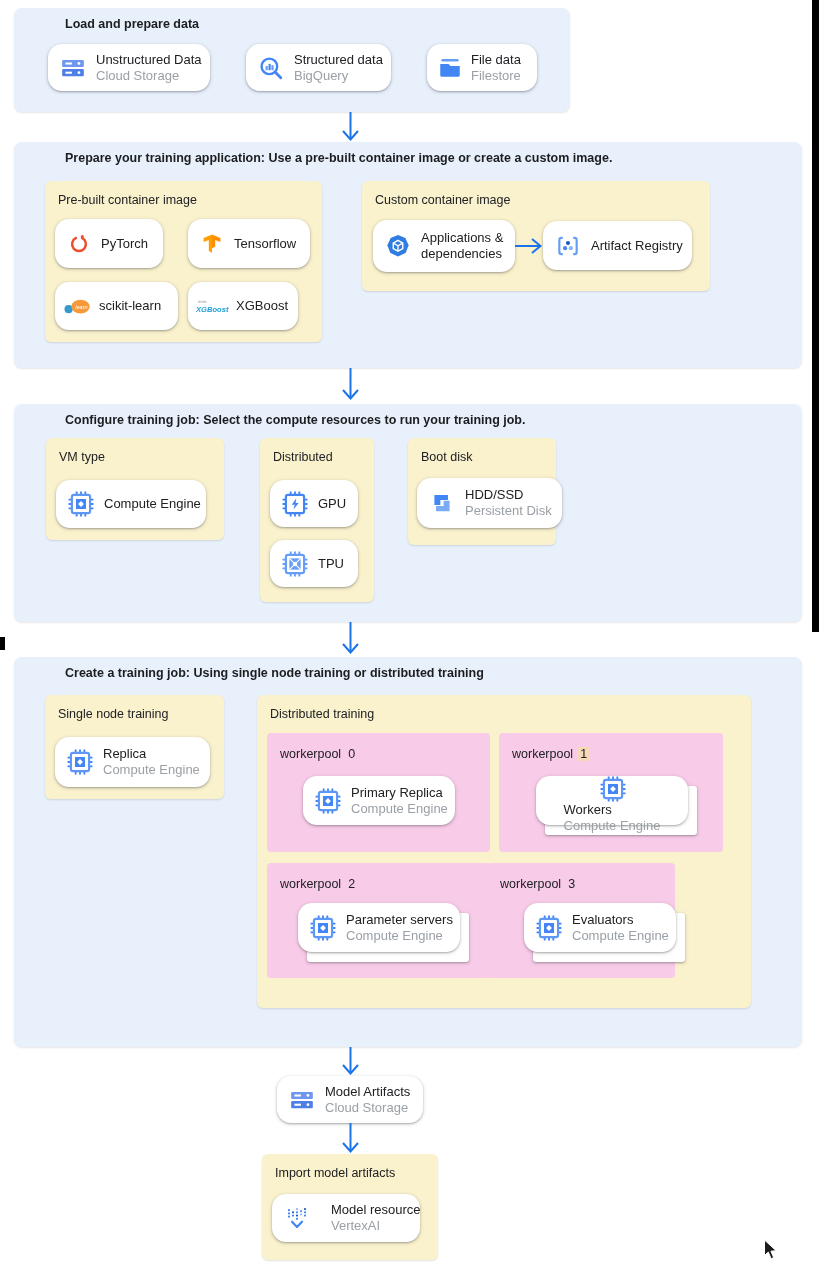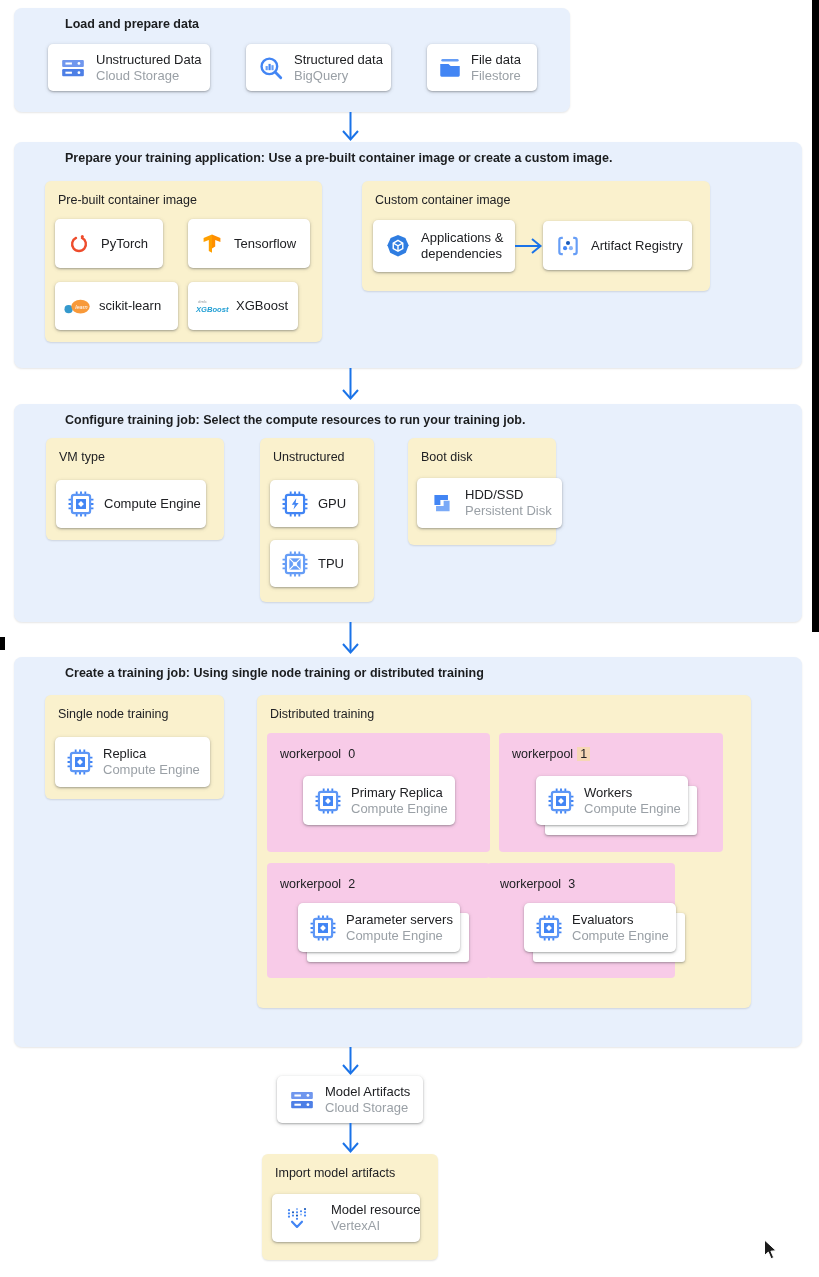--- a/index.html
+++ b/index.html
@@ -6,21 +6,21 @@
   .canvas{position:relative;width:819px;height:1277px;background:#fff;overflow:hidden;
           font-family:"Liberation Sans","DejaVu Sans",sans-serif;-webkit-font-smoothing:antialiased;}
   .panel{position:absolute;background:#e8f0fc;border-radius:8px;box-shadow:0 1px 2px rgba(0,0,0,.10);}
   .panel-title{position:absolute;left:14px;top:9px;font-size:12.5px;font-weight:700;color:#1b1d1f;white-space:nowrap;margin-left:37px;}
   .group{position:absolute;background:#faf1cd;border-radius:6px;box-shadow:0 1px 2px rgba(0,0,0,.12);}
   .group-label{position:absolute;left:13px;top:12px;font-size:12.5px;color:#202124;white-space:nowrap;}
   .pool{position:absolute;background:#f8cbe8;border-radius:4px;}
   .pool-label{position:absolute;left:13px;top:14px;font-size:12.5px;color:#202124;white-space:nowrap;}
   .wpnum{margin-left:4px;padding:0 3px;}
   .hl{background:#f6d7b6;}
-  .card{position:absolute;background:#fff;border-radius:5px;display:flex;align-items:center;
+  .card{position:absolute;background:#fff;border-radius:14px;display:flex;align-items:center;
         box-shadow:0 1px 2px rgba(60,64,67,.35),0 1px 4px rgba(60,64,67,.18);}
   .ghost{position:absolute;background:#fff;border-radius:3px;box-shadow:0 1px 2px rgba(60,64,67,.35),0 1px 4px rgba(60,64,67,.18);}
   .icn{flex:none;margin:0 10px 0 12px;display:block;}
   .ctext{display:flex;flex-direction:column;justify-content:center;}
   .tt{font-size:13px;line-height:16px;color:#202124;white-space:nowrap;}
   .tt.wrap{white-space:normal;width:96px;}
   .st{font-size:13px;line-height:16px;color:#9aa0a6;white-space:nowrap;}
   .arrow{position:absolute;}
   .as{stroke:#1a73e8;stroke-width:2;fill:none;}
   .blackbar{position:absolute;background:#000;}
@@ -234,21 +234,21 @@
       <div class="group-label">VM type</div>
       <div class="card" style="left:10px;top:42px;width:150px;height:48px;">
         <svg class="icn" width="26" height="26">
             <use href="#sym-ce"></use>
           </svg>
         <span class="tt">Compute Engine</span>
       </div>
     </div>
 
     <div class="group" style="left:246px;top:34px;width:114px;height:164px;">
-      <div class="group-label">Unstructured</div>
+      <div class="group-label">Distributed</div>
       <div class="card" style="left:10px;top:42px;width:88px;height:47px;">
         <svg class="icn" width="26" height="26">
             <use href="#sym-gpu"></use>
           </svg>
         <span class="tt">GPU</span>
       </div>
       <div class="card" style="left:10px;top:102px;width:88px;height:47px;">
         <svg class="icn" width="26" height="26">
             <use href="#sym-tpu"></use>
           </svg>
@@ -307,21 +307,21 @@
             <span class="st">Compute Engine</span>
           </div>
         </div>
       </div>
 
       <div class="pool" style="left:242px;top:38px;width:224px;height:119px;">
         <div class="pool-label">
           <span>workerpool</span><span class="wpnum hl">1</span>
         </div>
         <div class="ghost" style="left:46px;top:53px;width:152px;height:49px;"></div>
-        <div class="card" style="left:37px;top:43px;width:152px;height:49px;">
+        <div class="card" style="left:37px;top:43px;width:152px;height:49px;flex-direction:column;">
           <svg class="icn" width="26" height="26">
               <use href="#sym-ce"></use>
             </svg>
           <div class="ctext">
             <span class="tt">Workers</span>
             <span class="st">Compute Engine</span>
           </div>
         </div>
       </div>
 

